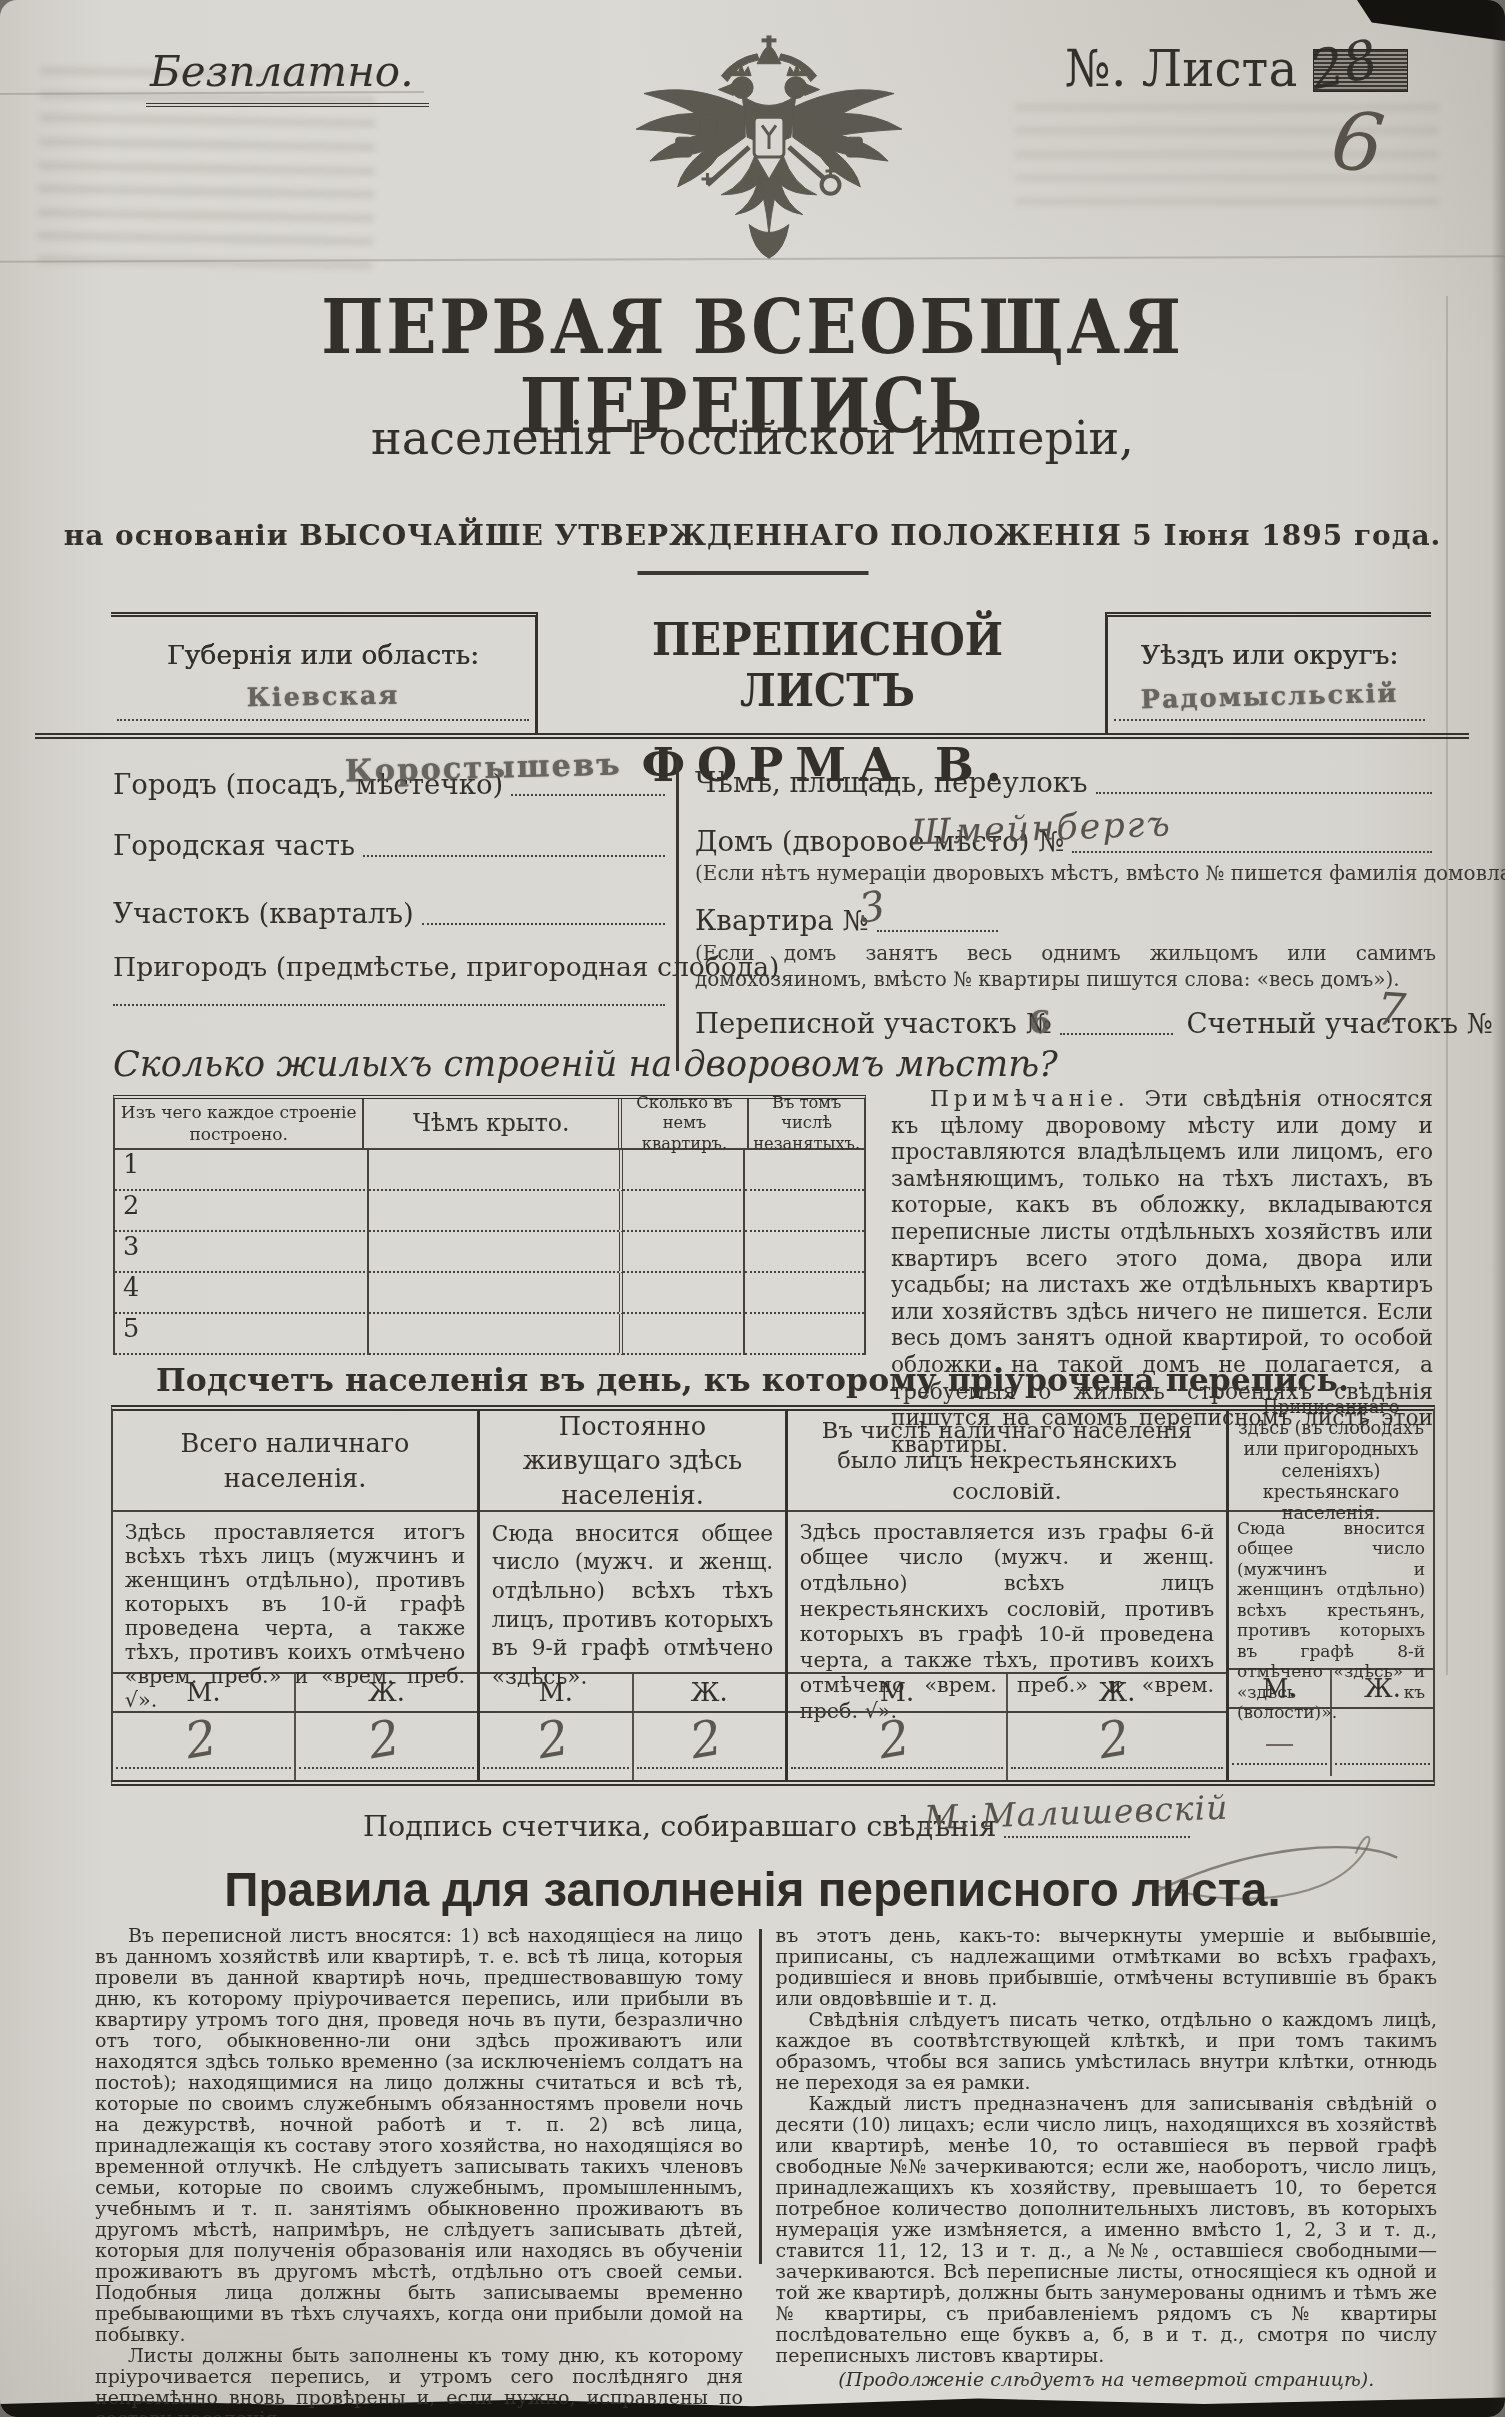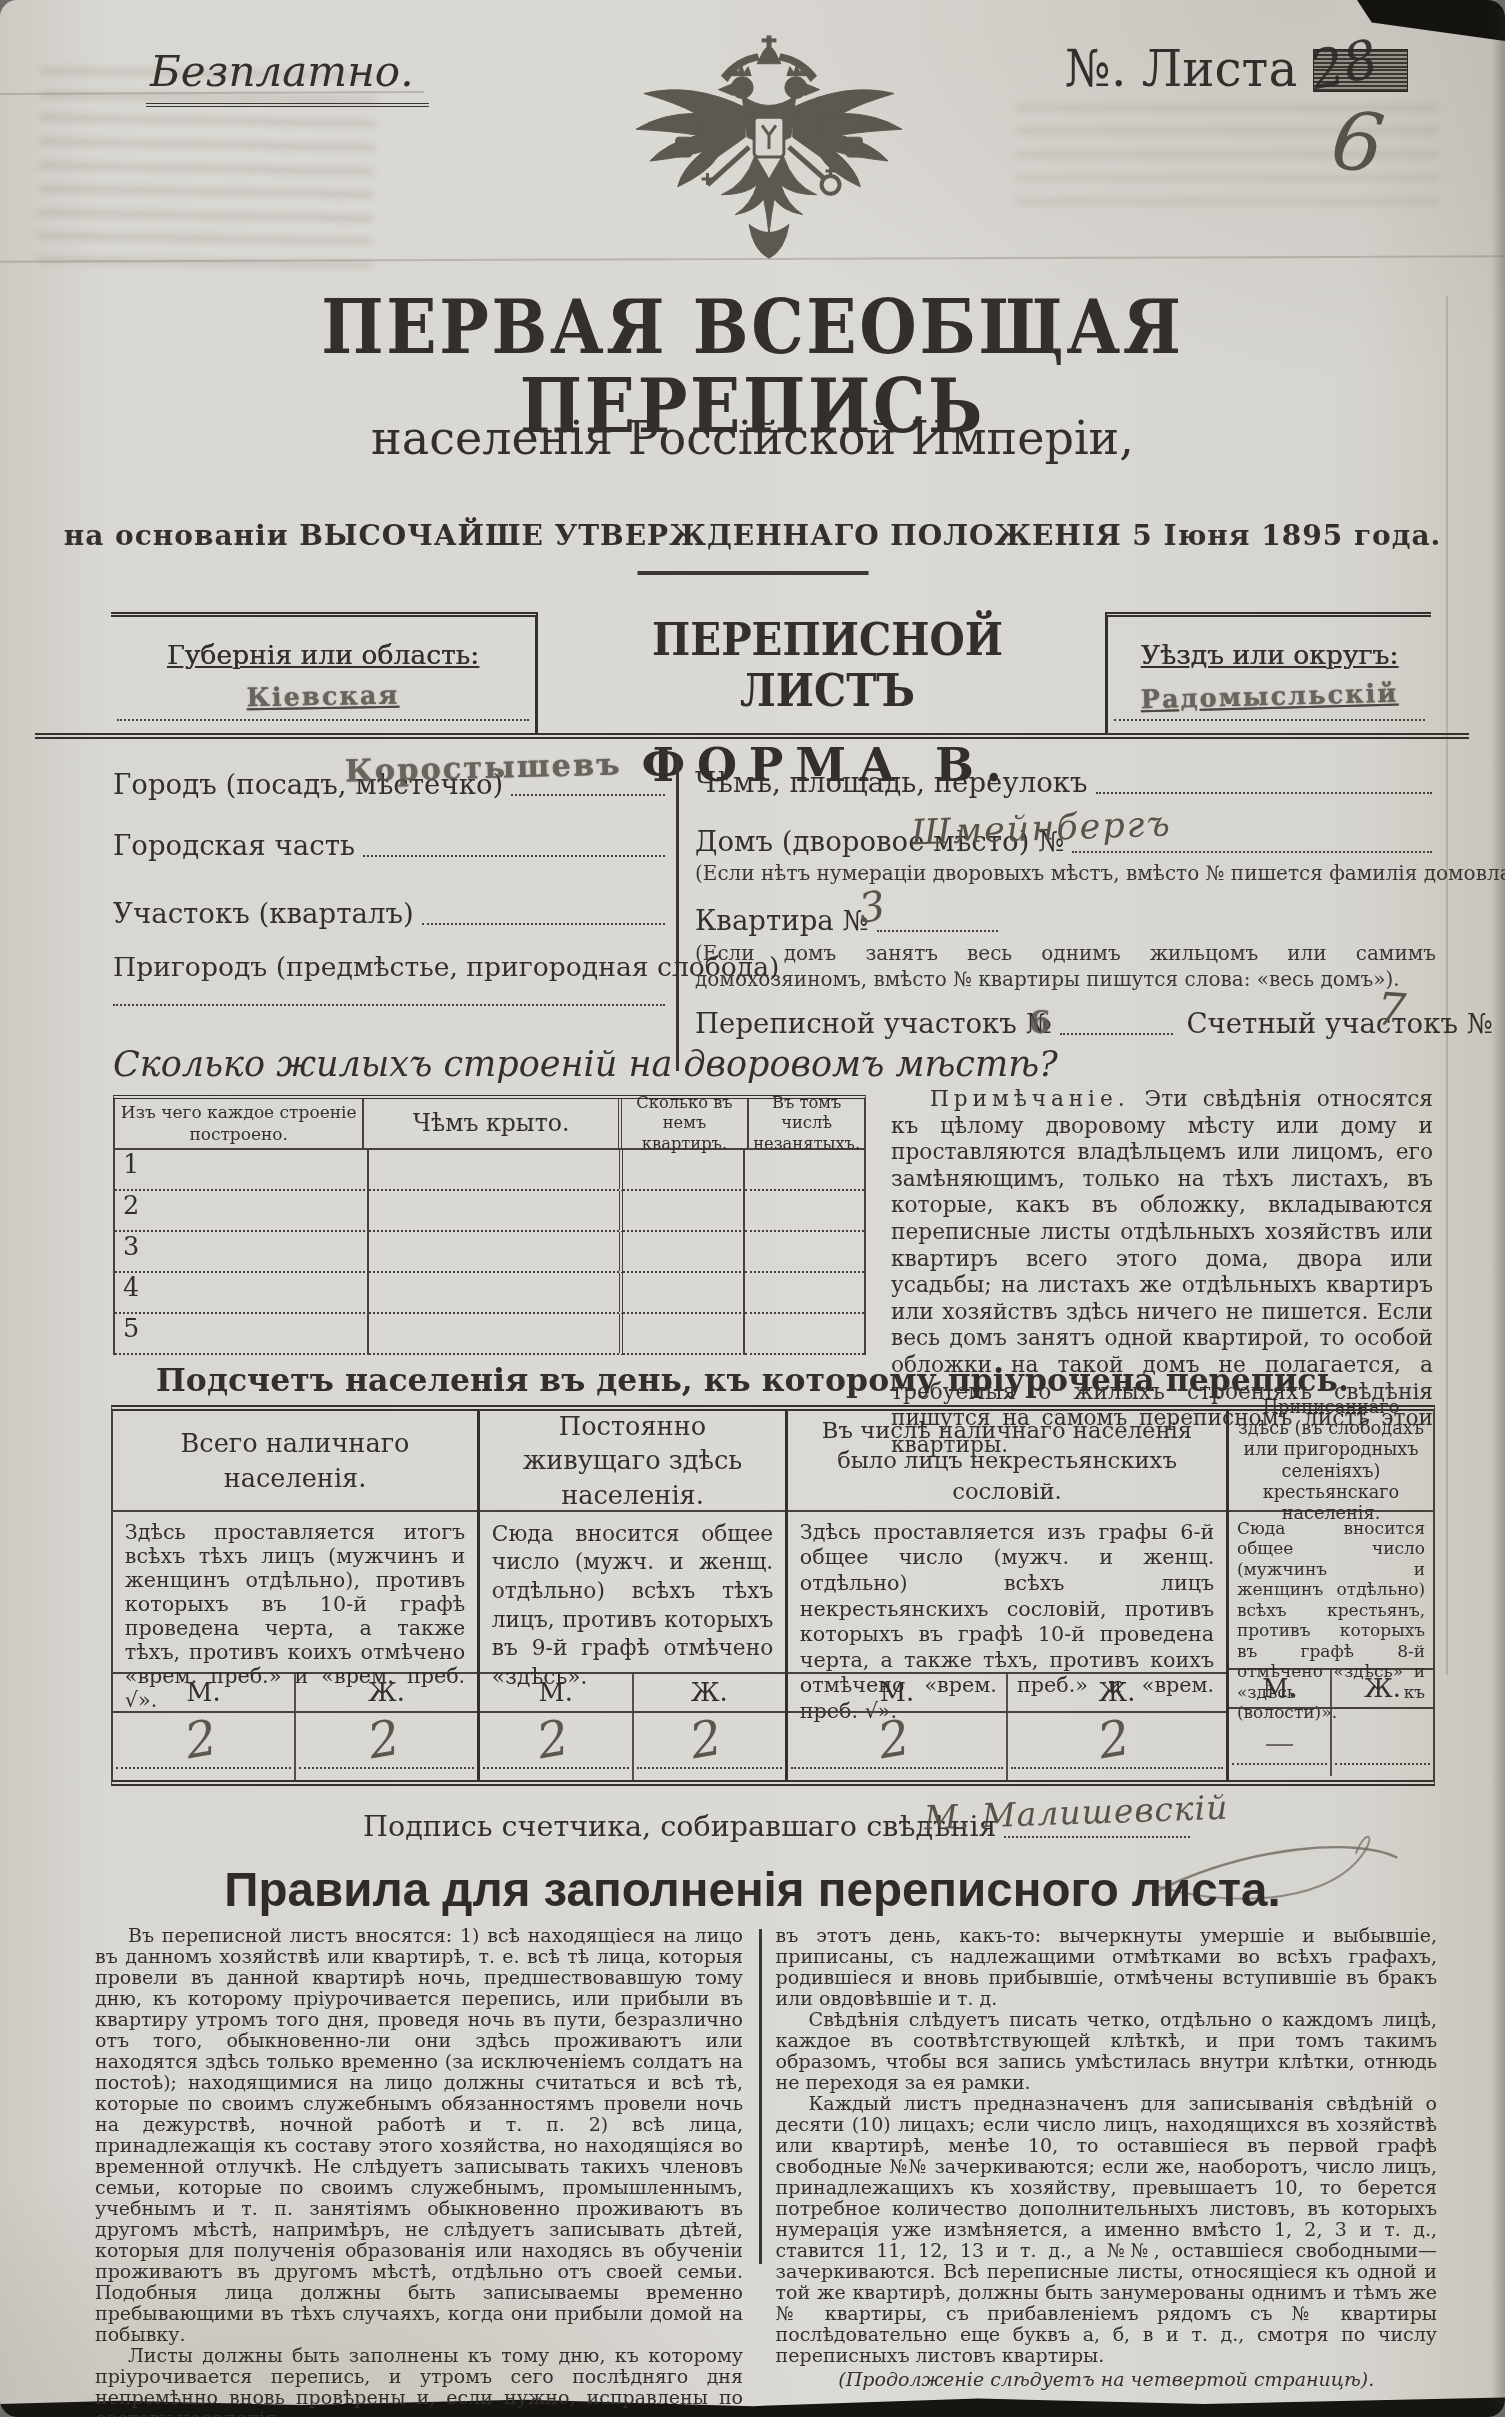--- a/index.html
+++ b/index.html
@@ -46,21 +46,21 @@
   #pencil6{left:1332px;top:95px;font-size:81px;transform:rotate(7deg);}
   #eagle{left:599px;top:29.6px;width:340px;height:268px;opacity:.88;}
   
   .center-line{left:0;width:100%;text-align:center;line-height:1.05;}
   #title1{top:288px;font-size:75px;font-weight:bold;letter-spacing:3px;transform:scaleX(.88);}
   #title2{top:414px;font-size:46px;}
   #title3{top:520px;font-size:28.6px;font-weight:bold;letter-spacing:1px;transform:scaleX(.98);}
   #title-rule{top:571px;left:50%;width:231px;height:3.9px;background:#3b3833;transform:translateX(-50%);}
   
   #formhdr{left:111px;top:612px;width:1320px;height:123px;display:flex;}
-  .fh-side{position:relative;border-top:5.9px double #34312c;text-align:center;text-decoration:underline;}
+  .fh-side{position:relative;border-top:5.9px double #34312c;text-align:center;}
   .fh-left{width:424px;border-right:3px solid #34312c;}
   .fh-right{width:323px;border-left:3px solid #34312c;}
   .fh-side .flab{margin-top:21.7px;font-size:26.6px;text-shadow:0.4px 0 0 currentColor;}
   .fh-side .fval{margin-top:11.8px;font-size:25.6px;}
   .fh-dots{position:absolute;left:5.9px;right:5.9px;bottom:13.8px;border-bottom:2px dotted #46423b;}
   .fh-center{flex:1;text-align:center;padding-left:12px;}
   .fh-center .l1{margin-top:2px;font-size:44px;font-weight:bold;transform:scaleX(.92);}
   .fh-center .l2{margin-top:21.7px;font-size:46px;font-weight:bold;letter-spacing:11.8px;}
   #fh-bottomrule{left:35px;top:733px;width:1434px;border-top:6.9px double #34312c;}
   

